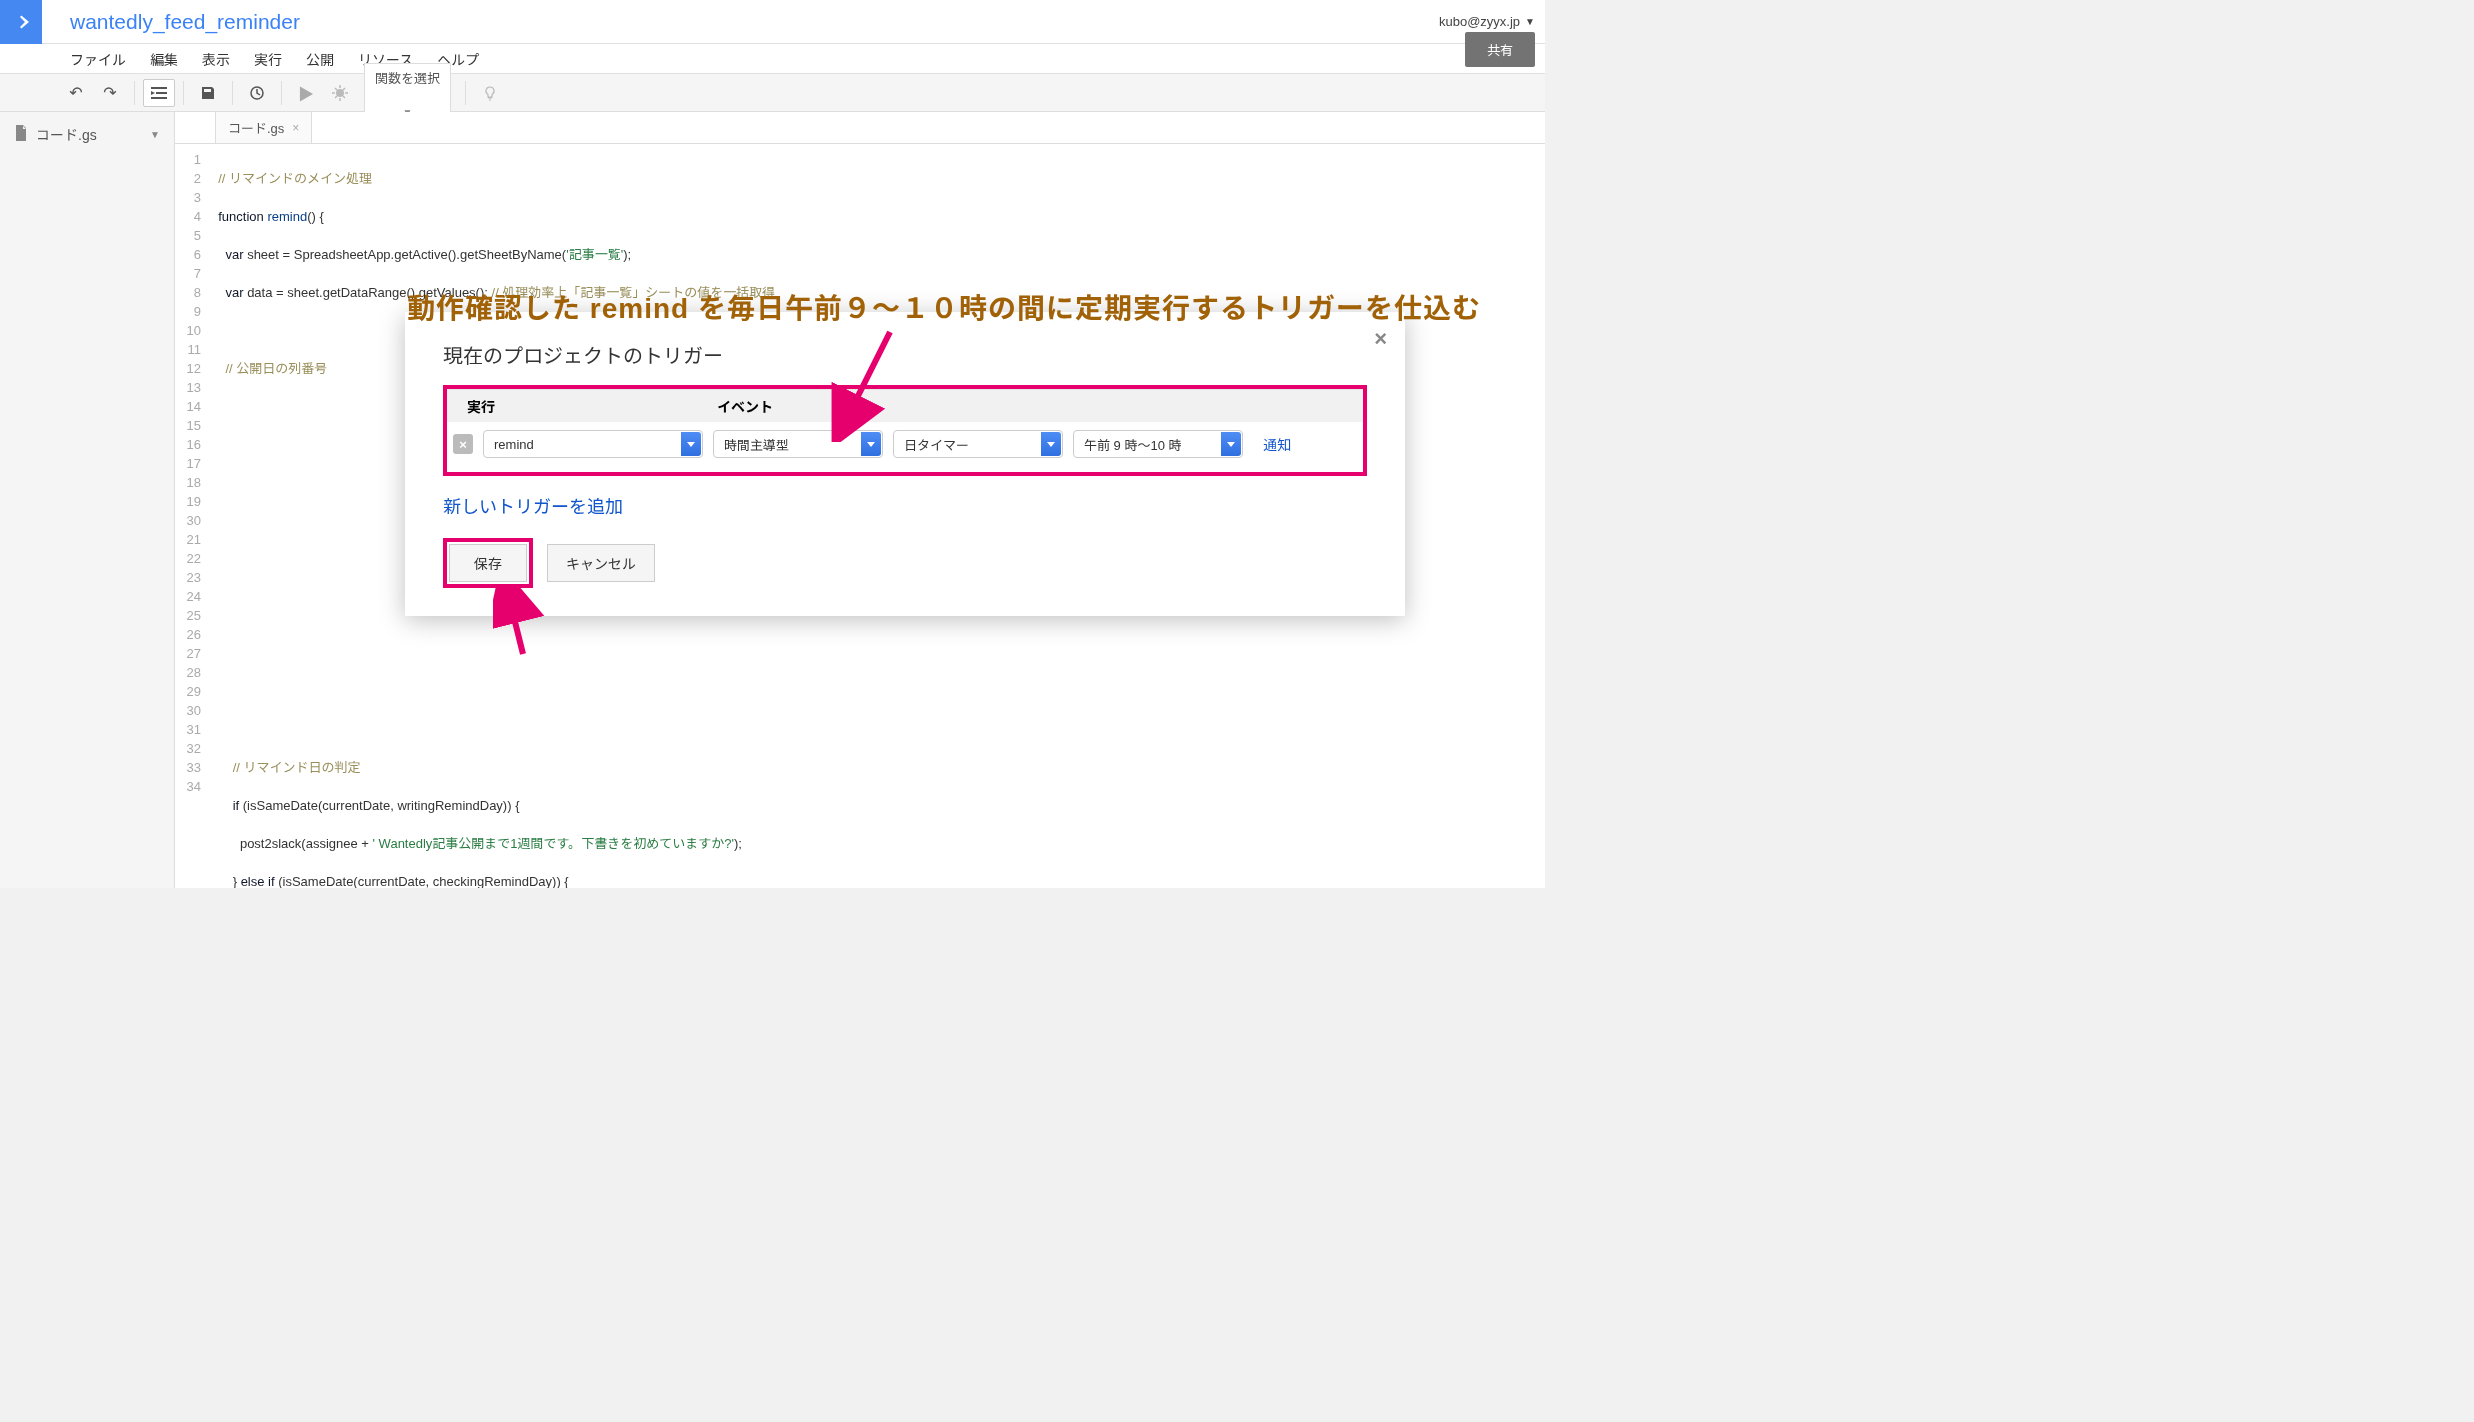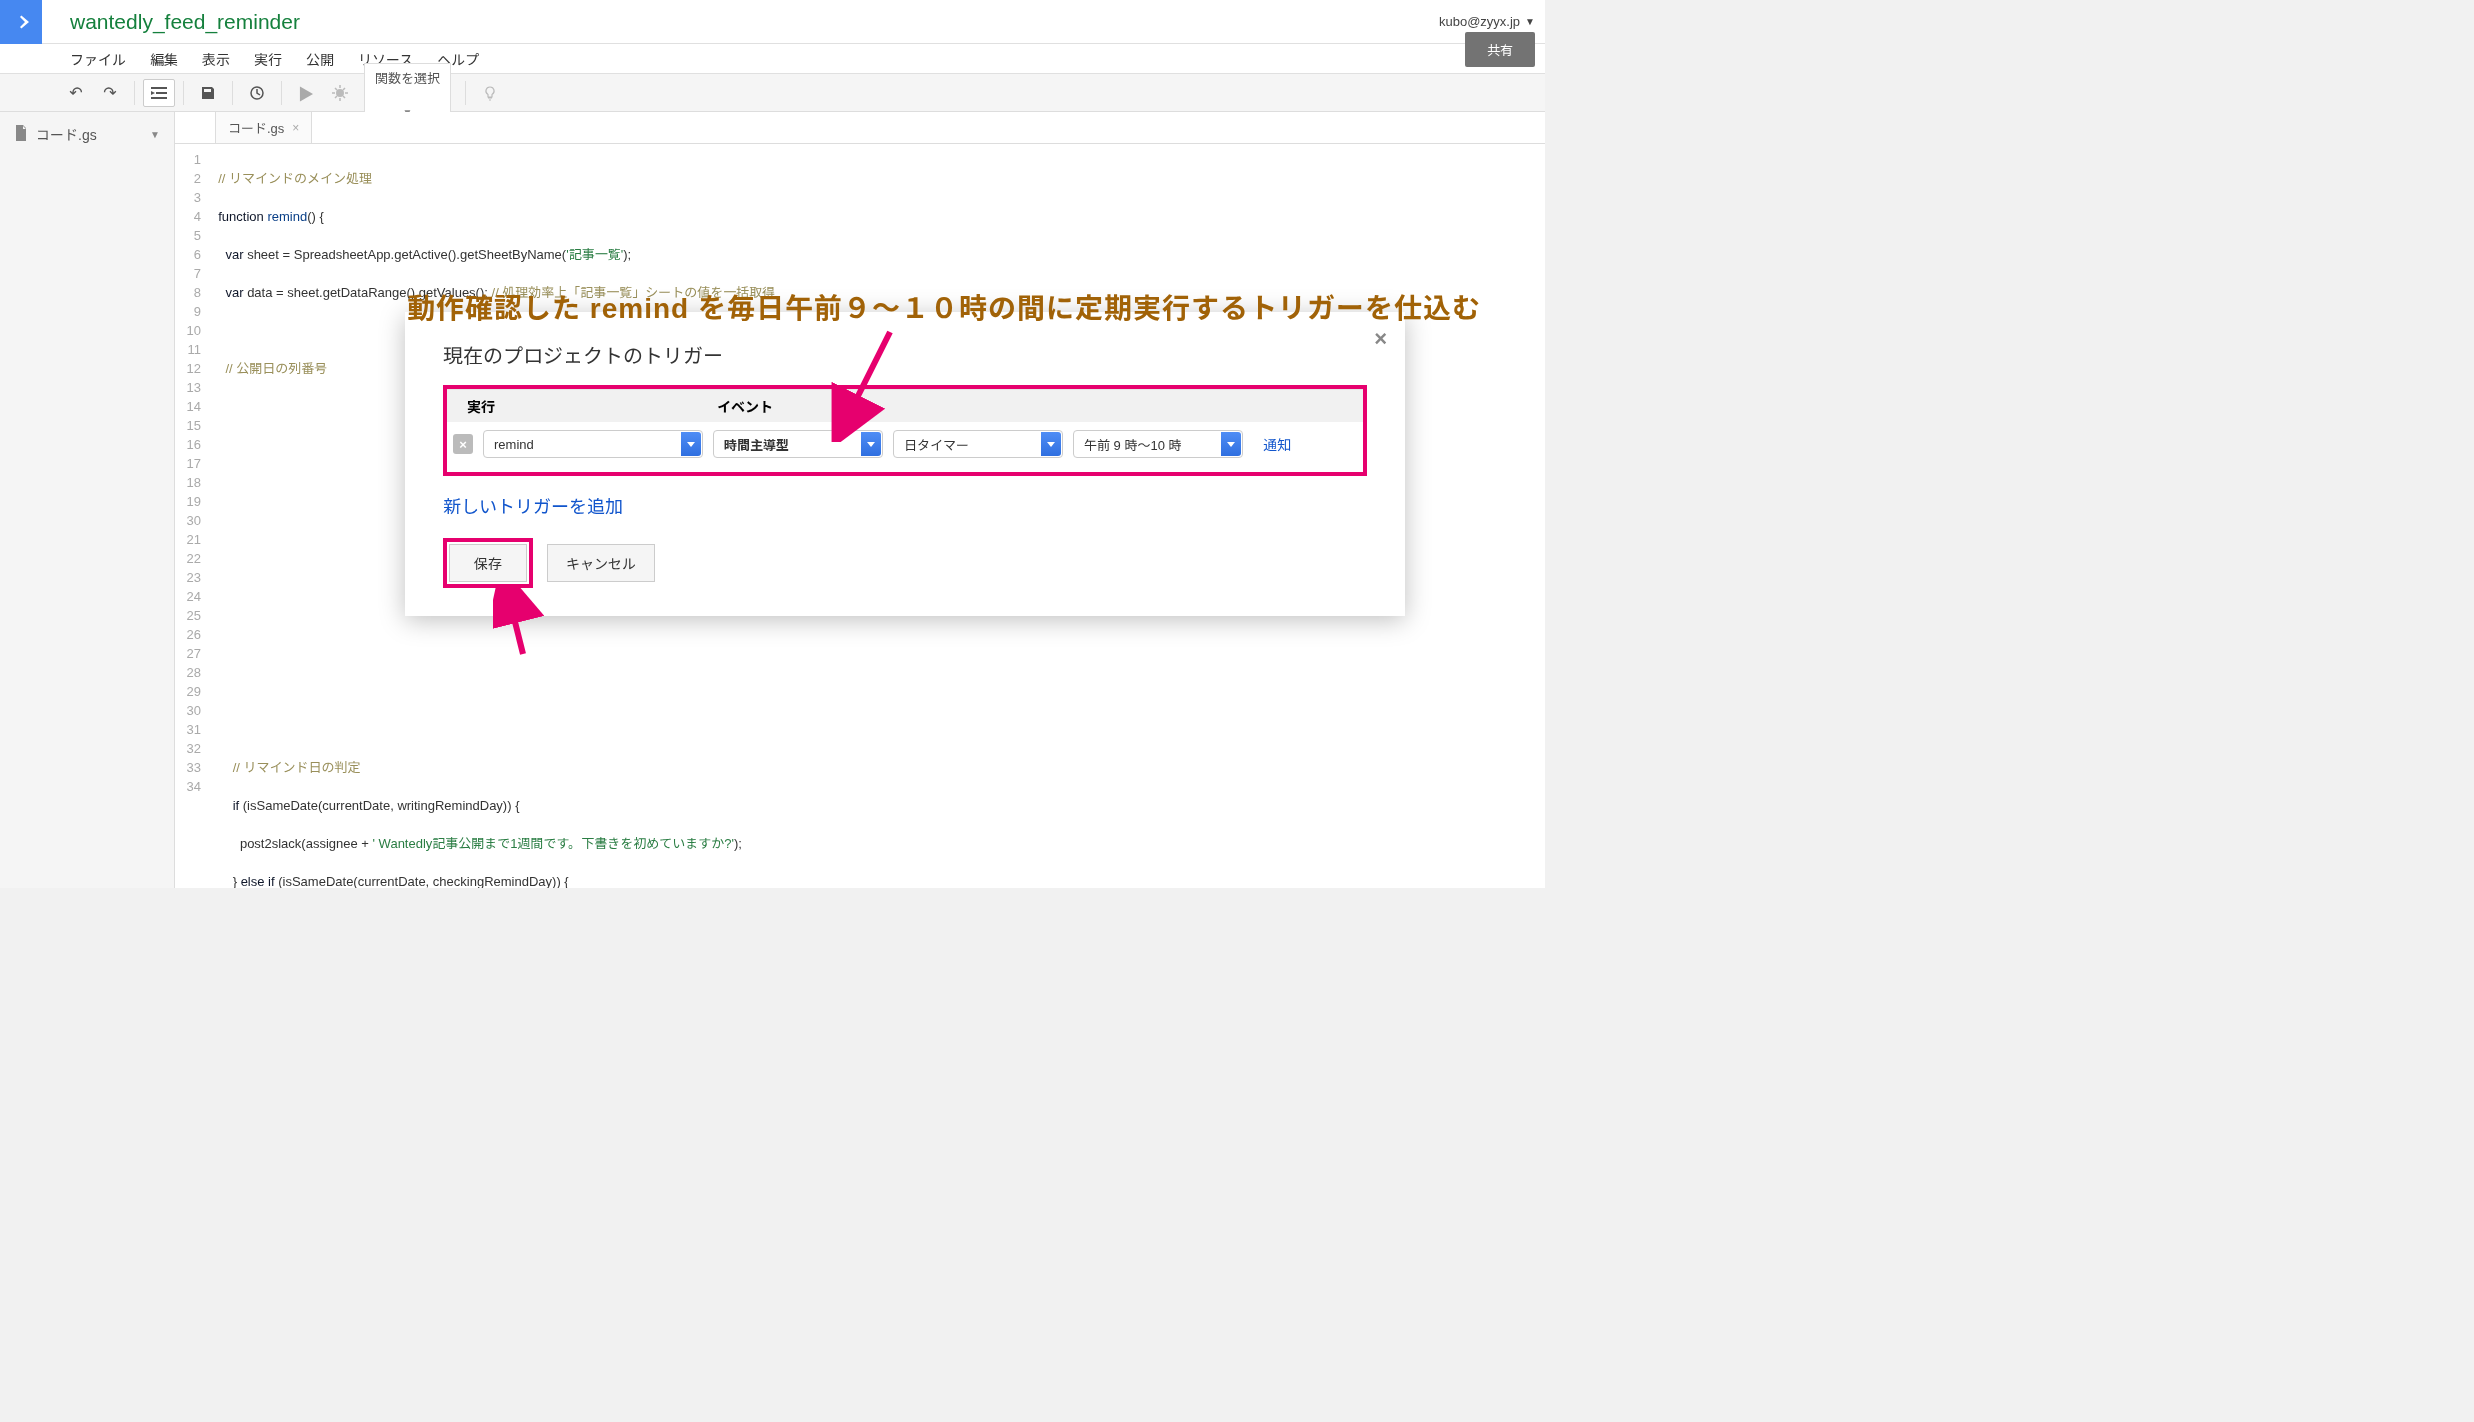--- a/index.html
+++ b/index.html
@@ -1,20 +1,20 @@
 <!DOCTYPE html>
 <html><head>
 <meta charset="utf-8">
 <style>
 * { margin:0; padding:0; box-sizing:border-box; font-family:Arial,"Hiragino Kaku Gothic ProN","Noto Sans JP",sans-serif; }
 body { background:#f1f1f1; width:1545px; height:888px; overflow:hidden; position:relative; }
 .topbar { height:44px; background:#fff; border-bottom:1px solid #e0e0e0; display:flex; align-items:center; }
 .logo-box { width:42px; height:44px; background:#4688f1; display:flex; align-items:center; justify-content:center; }
 .logo-box svg { width:24px; height:24px; }
-.project-title { font-size:21px; color:#15803d; margin-left:28px;text-align:right; }
+.project-title { font-size:21px; color:#3b82f6; margin-left:28px;text-align:right; }
 .user-area { margin-left:auto; display:flex; align-items:center; gap:10px; padding-right:10px; }
 .user-email { color:#444; font-size:13px; display:flex; align-items:center; gap:5px;}
 .user-email .dd { font-size:10px;}
 .menubar { height:30px; background:#fff; display:flex; align-items:center; padding-left:70px; border-bottom:1px solid #e0e0e0;}
 .menubar span { font-size:14px; color:#333; margin-right:24px; cursor:pointer;}
 .share-btn { margin-left:auto; background:#737373; color:#fff; font-size:13px; padding:8px 22px; border:none; border-radius:2px; position:absolute; right:10px; top:32px;}
 .toolbar { height:38px; background:#f5f5f5; border-bottom:1px solid #ddd; display:flex; align-items:center; padding-left:60px; gap:2px;}
 .tbtn { width:32px; height:28px; display:flex; align-items:center; justify-content:center; color:#555; cursor:pointer; border-radius:2px;}
 .tsep { width:1px; height:24px; background:#ddd; margin:0 6px;}
 .func-sel { display:flex; align-items:center; border:1px solid #ddd; background:#fff; padding:4px 10px; font-size:13px; color:#555; gap:20px; margin:0 6px;flex-direction:column;}
@@ -43,21 +43,21 @@
 .dialog-title { font-size:20px; color:#333; margin-bottom:16px;}
 .trigger-box { border:4px solid #e6006e; padding:0 0 12px 0; margin-bottom:16px;}
 .trigger-hdr { background:#f1f1f1; display:flex; padding:6px 20px; font-weight:bold; font-size:14px; border-top:1px solid #e5e5e5;}
 .trigger-hdr .col1 { width:250px;}
 .trigger-row { display:flex; align-items:center; gap:10px; padding:8px 6px 2px 6px;}
 .del-btn { width:20px; height:20px; background:#bbb; border-radius:3px; color:#fff; display:flex; align-items:center; justify-content:center; font-size:13px; font-weight:bold; cursor:pointer;}
 .sel { position:relative; background:#fff; border:1px solid #ccc; border-radius:4px; height:28px; display:flex; align-items:center; padding:0 28px 0 10px; font-size:13px; color:#333;}
 .sel-btn { position:absolute; right:1px; top:1px; bottom:1px; width:20px; background:linear-gradient(#4f8df5,#2f6fe0); border-radius:0 3px 3px 0; display:flex; align-items:center; justify-content:center;}
 .sel-btn::after { content:""; width:0; height:0; border-left:4px solid transparent; border-right:4px solid transparent; border-top:5px solid #fff;}
 .sel-run { width:220px;}
-.sel-ev1 { width:170px;font-weight:bold;}
+.sel-ev1 { width:170px;}
 .sel-ev2 { width:170px;}
 .sel-ev3 { width:170px;}
 .notif-link { color:#1155cc; font-size:14px; margin-left:10px; cursor:pointer;}
 .add-link { color:#1155cc; font-size:18px; cursor:pointer; margin-bottom:20px; display:inline-block;}
 .btn-row { display:flex; gap:14px; align-items:center;}
 .btn-save { border:4px solid #e6006e; padding:2px; display:inline-block;}
 .btn-save-inner { background:#f5f5f5; border:1px solid #ccc; padding:8px 24px; font-size:14px; color:#333; cursor:pointer;}
 .btn-cancel { background:#f5f5f5; border:1px solid #ccc; padding:8px 18px; font-size:14px; color:#333; cursor:pointer;}
 </style>
 </head>

